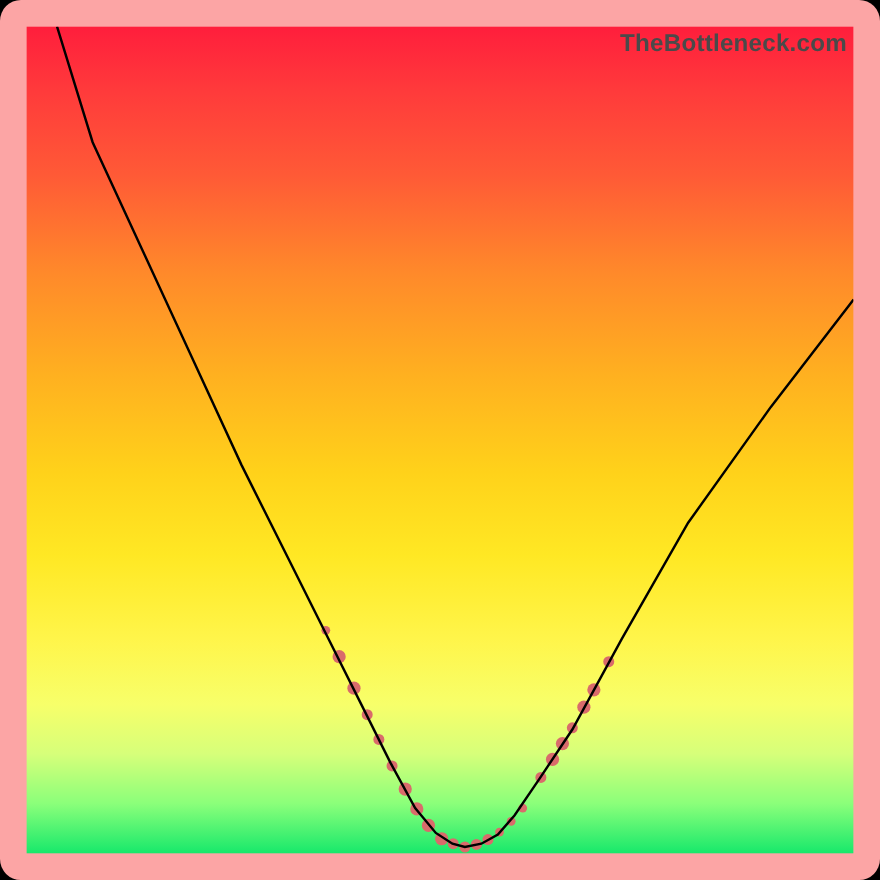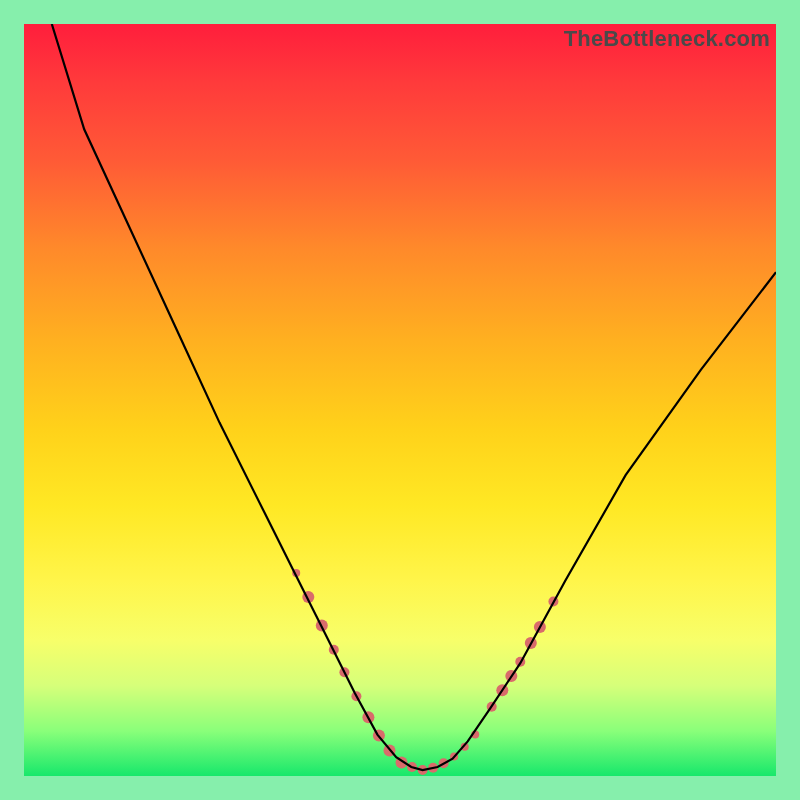--- a/index.html
+++ b/index.html
@@ -10,21 +10,22 @@
     overflow: hidden;
     background: #000;
     font-family: Arial, Helvetica, sans-serif;
   }
   .frame {
     position: absolute;
     left: 0;
     top: 0;
     width: 800px;
     height: 800px;
-    background: #86efac;
+    background: #fca5a5;
+    border-radius: 19px;
   }
   .plot {
     position: absolute;
     left: 24px;
     top: 24px;
     width: 752px;
     height: 752px;
     overflow: hidden;
   }
   .gradient {

